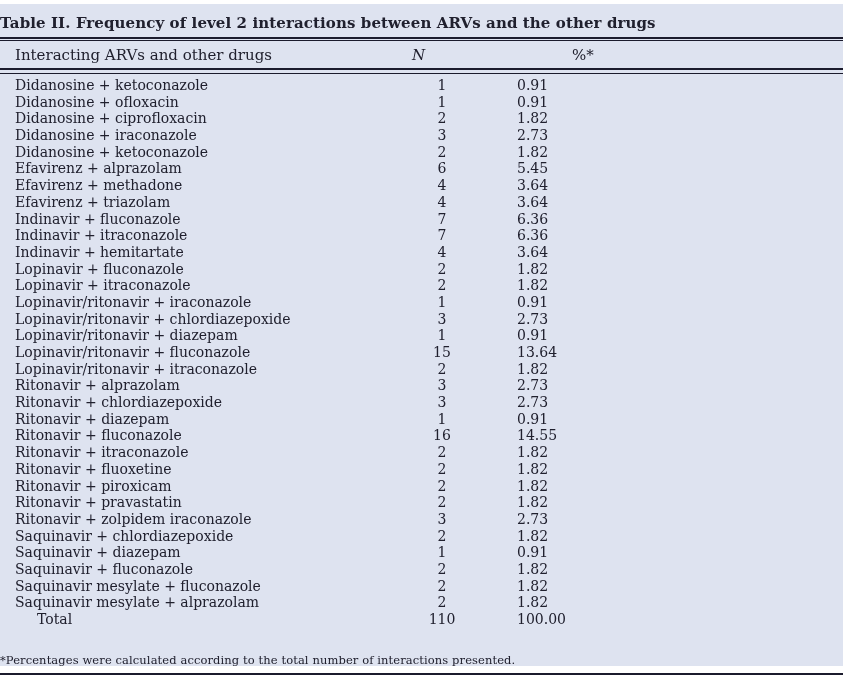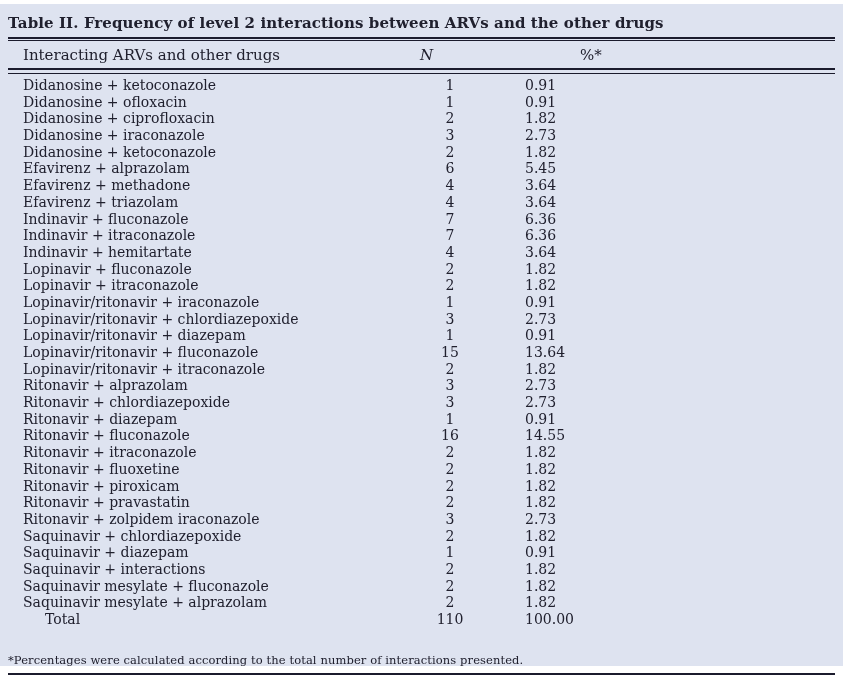--- a/index.html
+++ b/index.html
@@ -15,21 +15,21 @@
     font-family:"DejaVu Serif","Liberation Serif",serif;
     color:var(--text);
     position:relative;
   }
   .card{
     position:absolute;
     top:4px;left:0;
     width:843px;height:662px;
     background:var(--bg);
   }
-  .inner{padding:0 8px;}
+  .inner{padding:0 0;}
   .title{
     padding-top:10px;
     height:30px;
     font-size:15px;
     font-weight:bold;
     letter-spacing:.1px;
   }
   .rule-title{margin-top:3px;}
   .rule-title .l2{height:2px;background:var(--rule);}
   .rule-title .gap{height:1px;}
@@ -266,21 +266,21 @@
           <div class="cell-pct">1.82</div>
           <div class=""></div>
         </div>
         <div class="grid row">
           <div class="cell-drug">Saquinavir + diazepam</div>
           <div class="cell-n">1</div>
           <div class="cell-pct">0.91</div>
           <div class=""></div>
         </div>
         <div class="grid row">
-          <div class="cell-drug">Saquinavir + interactions</div>
+          <div class="cell-drug">Saquinavir + fluconazole</div>
           <div class="cell-n">2</div>
           <div class="cell-pct">1.82</div>
           <div class=""></div>
         </div>
         <div class="grid row">
           <div class="cell-drug">Saquinavir mesylate + fluconazole</div>
           <div class="cell-n">2</div>
           <div class="cell-pct">1.82</div>
           <div class=""></div>
         </div>

